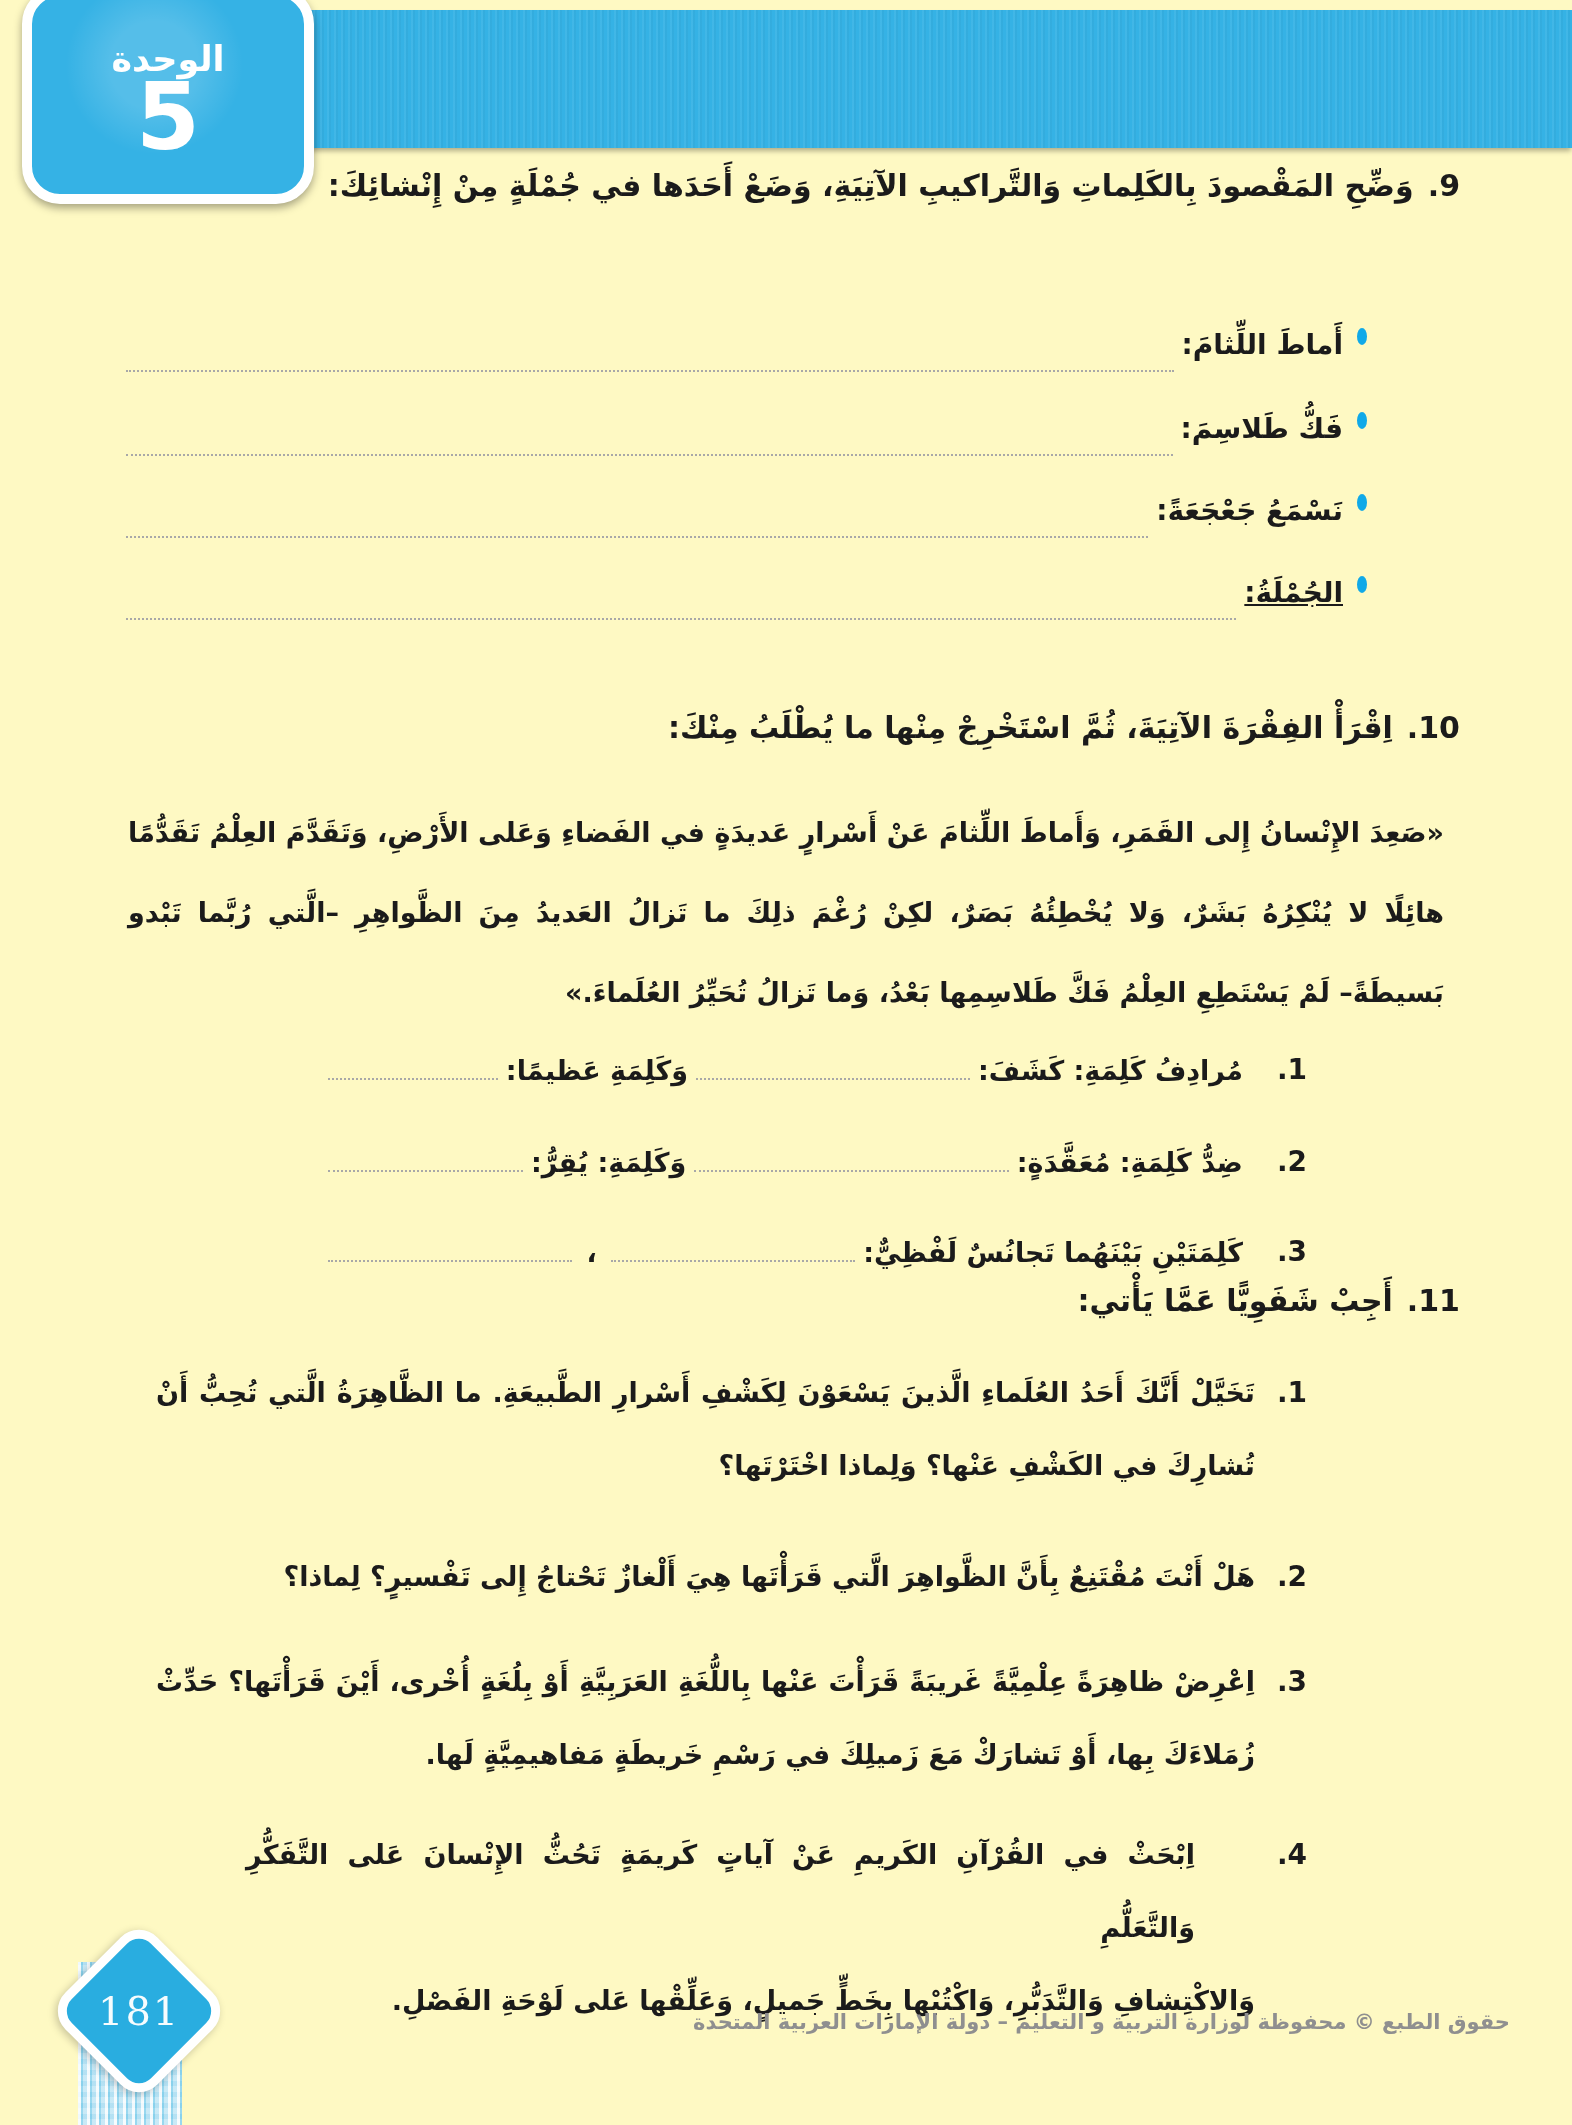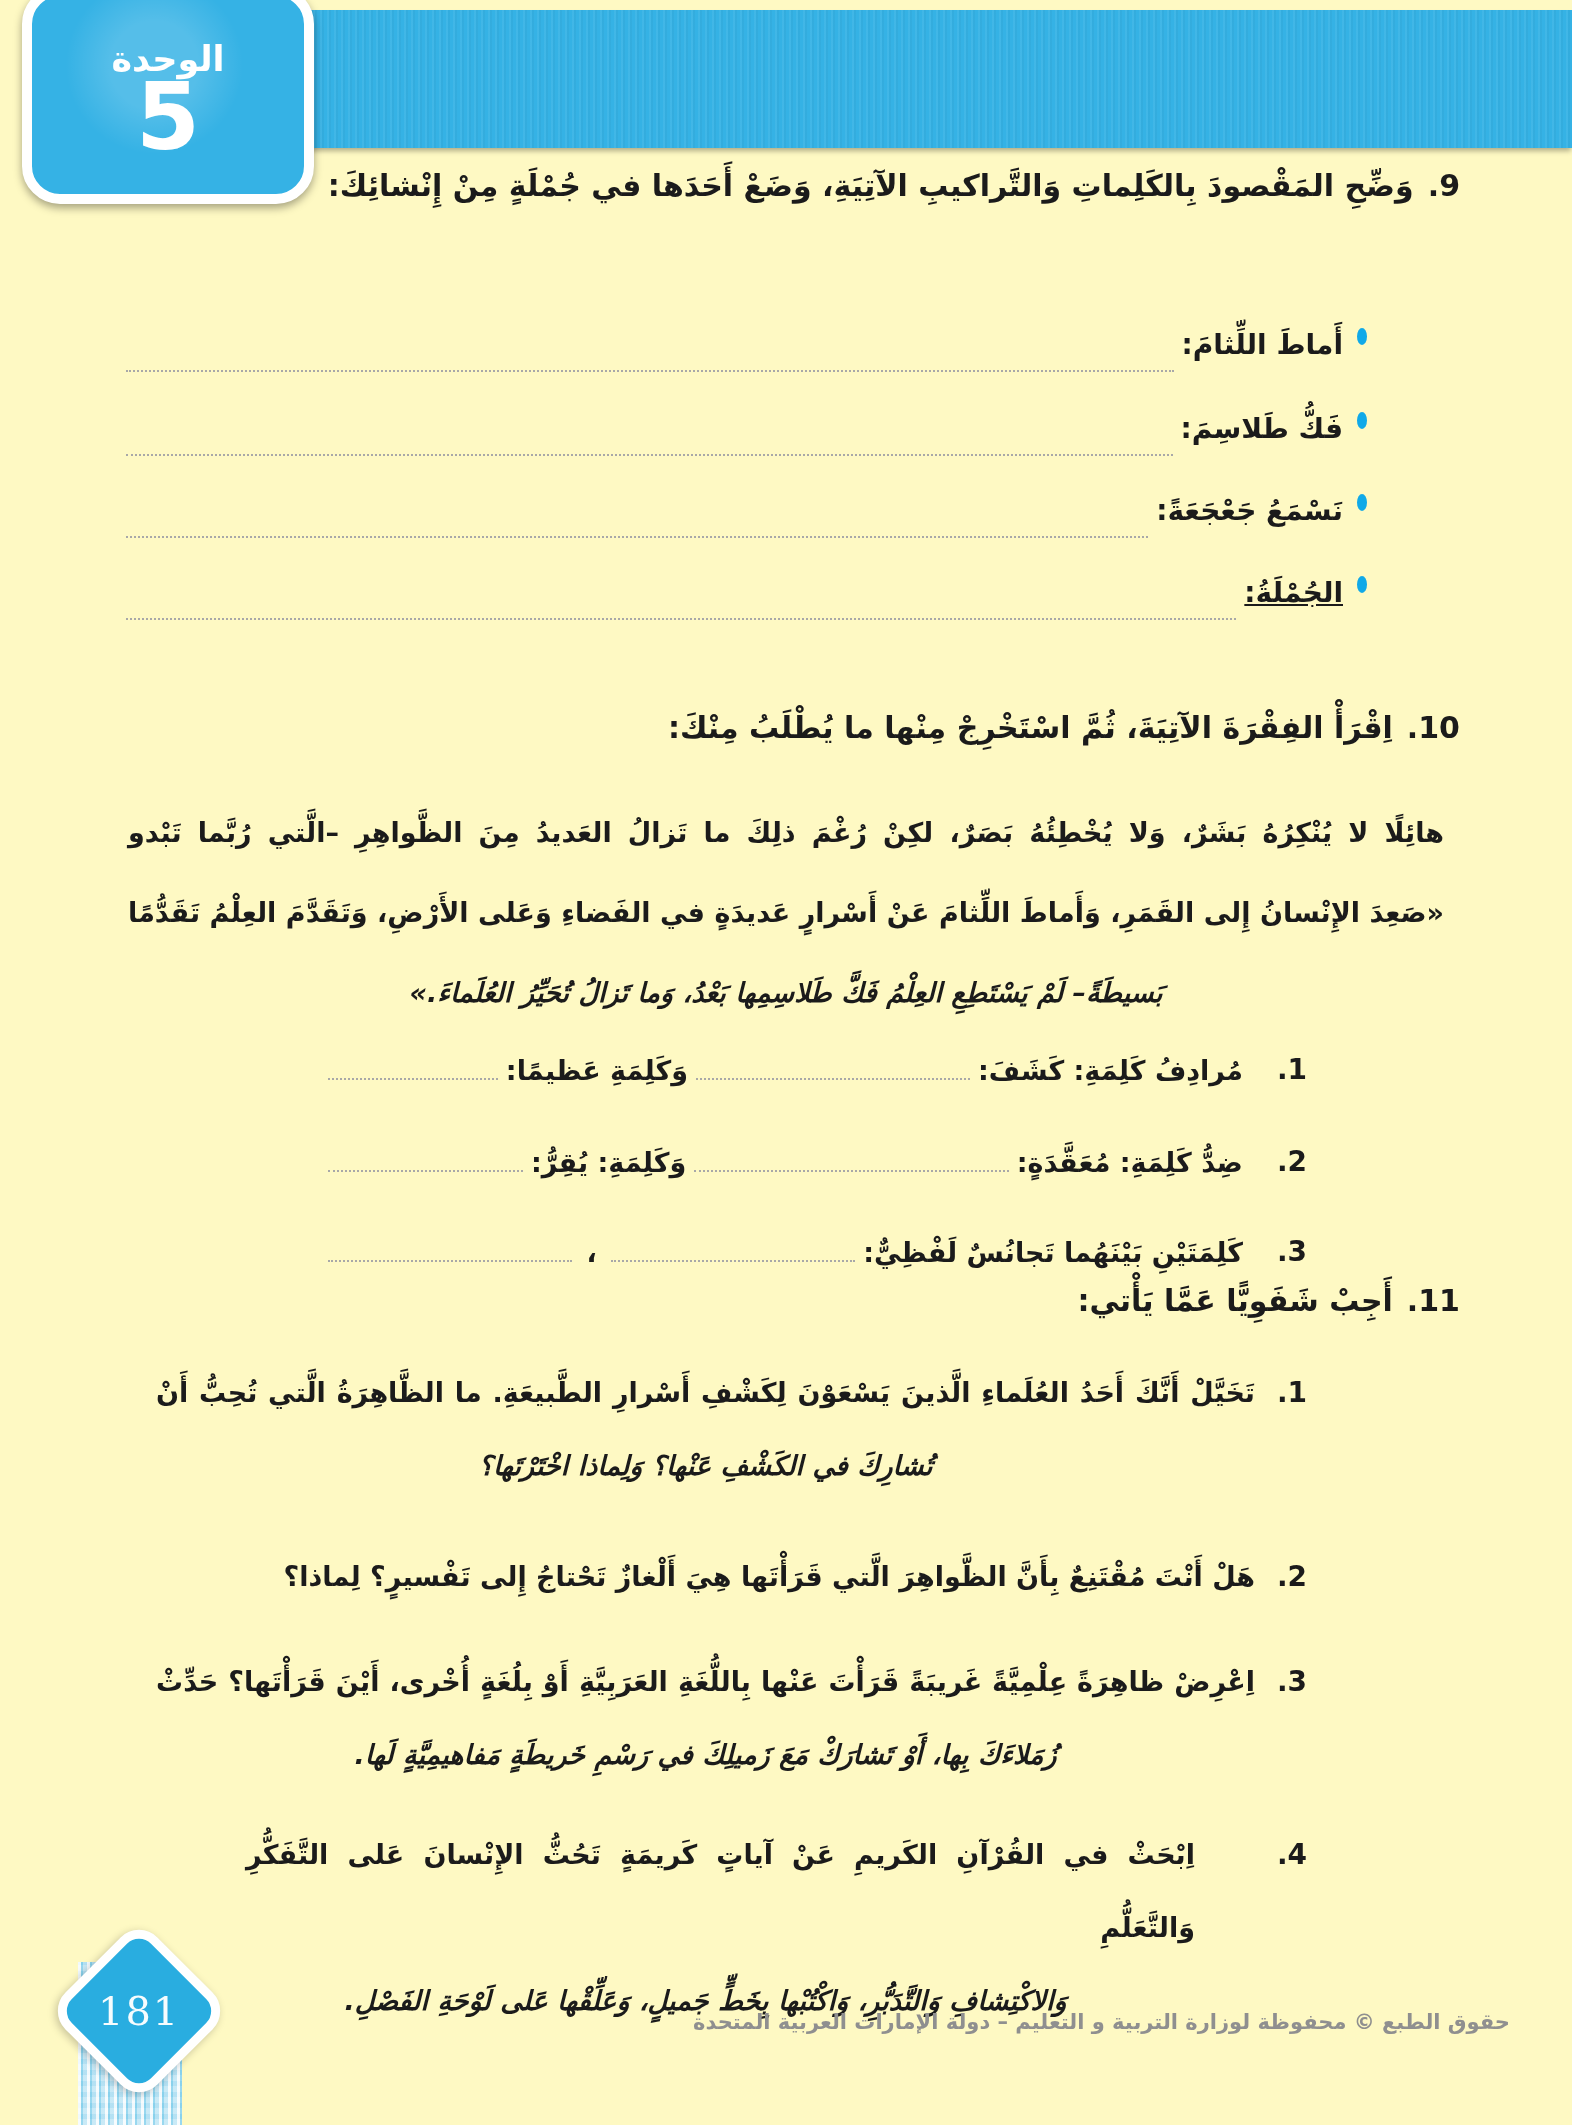--- a/index.html
+++ b/index.html
@@ -56,21 +56,21 @@
   .bullet-dot{
     flex:0 0 auto;width:10px;height:17px;border-radius:50%;
     background:#10a9e8;margin-left:14px;margin-bottom:13px;
   }
   .bullet-label{font-size:28px;font-weight:bold;white-space:nowrap;}
 
   
   .para{right:128px;left:128px;font-size:27px;font-weight:bold;}
   .para .pline{height:80px;line-height:80px;white-space:normal;}
   .stretch{text-align:justify;text-align-last:justify;}
-  .centerline{text-align:center;font-style:italic;}
+  .centerline{}
 
   
   .fill-row{
     right:265px;left:320px;height:56px;
     display:flex;align-items:flex-end;
     font-size:27px;font-weight:bold;
   }
   .fill-row .inum{flex:0 0 auto;font-size:28px;margin-left:34px;margin-bottom:2px;}
   .fill-row .flabel{flex:0 0 auto;white-space:nowrap;margin-bottom:2px;}
   .fill-row .sep{flex:0 0 auto;margin:0 6px 2px 6px;}
@@ -150,22 +150,22 @@
     <span class="bullet-label">الجُمْلَةُ:</span>
     <span class="dotline"></span>
   </div>
 
   <div class="abs qheader" style="top:710px;">
     <span class="qnum">10.</span>
     <span>اِقْرَأْ الفِقْرَةَ الآتِيَةَ، ثُمَّ اسْتَخْرِجْ مِنْها ما يُطْلَبُ مِنْكَ:</span>
   </div>
 
   <div class="abs para" style="top:793px;">
+    <div class="pline stretch">«صَعِدَ الإِنْسانُ إِلى القَمَرِ، وَأَماطَ اللِّثامَ عَنْ أَسْرارٍ عَديدَةٍ في الفَضاءِ وَعَلى الأَرْضِ، وَتَقَدَّمَ العِلْمُ تَقَدُّمًا</div>
     <div class="pline stretch">هائِلًا لا يُنْكِرُهُ بَشَرٌ، وَلا يُخْطِئُهُ بَصَرٌ، لكِنْ رُغْمَ ذلِكَ ما تَزالُ العَديدُ مِنَ الظَّواهِرِ –الَّتي رُبَّما تَبْدو</div>
-    <div class="pline stretch">«صَعِدَ الإِنْسانُ إِلى القَمَرِ، وَأَماطَ اللِّثامَ عَنْ أَسْرارٍ عَديدَةٍ في الفَضاءِ وَعَلى الأَرْضِ، وَتَقَدَّمَ العِلْمُ تَقَدُّمًا</div>
     <div class="pline centerline">بَسيطَةً– لَمْ يَسْتَطِعِ العِلْمُ فَكَّ طَلاسِمِها بَعْدُ، وَما تَزالُ تُحَيِّرُ العُلَماءَ.»</div>
   </div>
 
   <div class="abs fill-row" style="top:1032px;">
     <span class="inum">1.</span>
     <span class="flabel">مُرادِفُ كَلِمَةِ: كَشَفَ:</span>
     <span class="dotline dl1"></span>
     <span class="flabel">وَكَلِمَةِ عَظيمًا:</span>
     <span class="dotline dl2"></span>
   </div>

